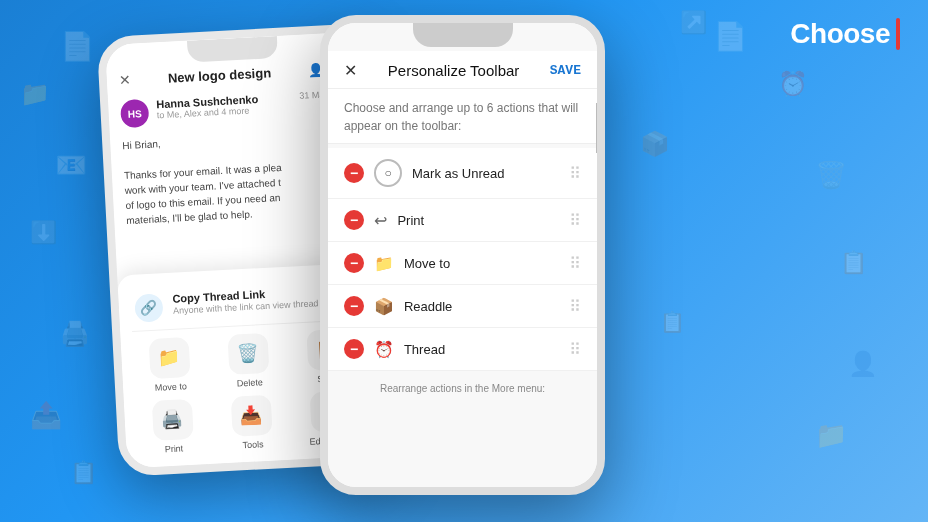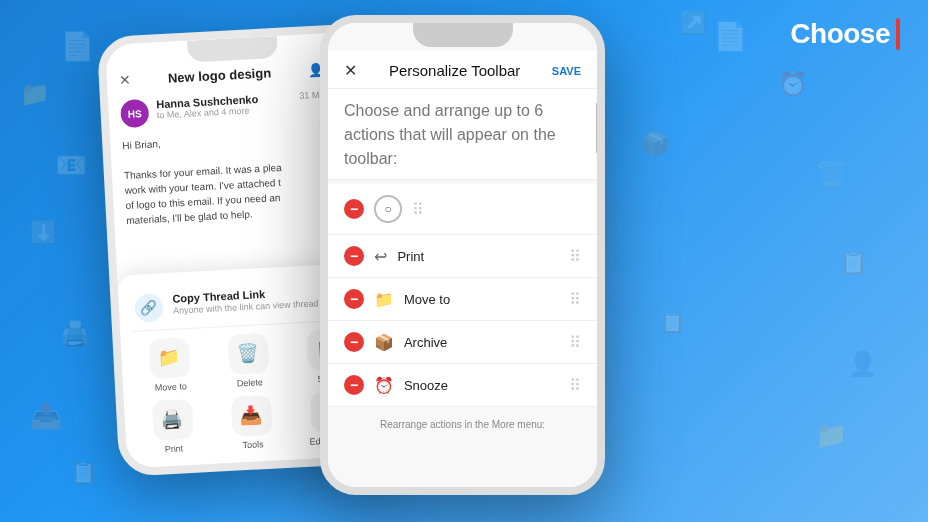--- a/index.html
+++ b/index.html
@@ -262,29 +262,30 @@
       font-size: 16px;
       color: #333;
       font-weight: 300;
     }
     .toolbar-title {
       font-size: 15px;
       font-weight: 400;
       color: #111;
     }
     .toolbar-save {
-      font-size: 11px;
+      font-size: 13px;
       font-weight: 700;
       color: #1976d2;
+      font-family: Liberation Mono, monospace;
     }
 
     
     .toolbar-desc {
       padding: 10px 16px 8px;
-      font-size: 16px;
+      font-size: 12px;
       color: #777;
       line-height: 1.5;
       background: white;
       border-bottom: 1px solid #eee;
     }
 
     
     .toolbar-items {
       background: white;
       margin-top: 4px;
@@ -482,48 +483,49 @@
       <span class="toolbar-save">SAVE</span>
     </div>
 
     <div class="toolbar-desc">Choose and arrange up to 6 actions that will appear on the toolbar:</div>
 
     <div class="toolbar-items">
 
       <div class="toolbar-item">
         <div class="remove-btn">−</div>
         <div class="item-icon-circle">○</div>
+        <span class="item-label">Mark as Unread</span>
         <span class="drag-handle">⠿</span>
       </div>
 
       <div class="toolbar-item">
         <div class="remove-btn">−</div>
         <span class="item-icon-reply">↩</span>
         <span class="item-label">Print</span>
         <span class="drag-handle">⠿</span>
       </div>
 
       <div class="toolbar-item">
         <div class="remove-btn">−</div>
         <span class="item-icon-folder">📁</span>
         <span class="item-label">Move to</span>
         <span class="drag-handle">⠿</span>
       </div>
 
       <div class="toolbar-item">
         <div class="remove-btn">−</div>
         <span class="item-icon-archive">📦</span>
-        <span class="item-label">Archive</span>
+        <span class="item-label">Readdle</span>
         <span class="drag-handle">⠿</span>
       </div>
 
       <div class="toolbar-item">
         <div class="remove-btn">−</div>
         <span class="item-icon-clock">⏰</span>
-        <span class="item-label">Snooze</span>
+        <span class="item-label">Thread</span>
         <span class="drag-handle">⠿</span>
       </div>
 
     </div>
 
     <div class="toolbar-bottom-text">Rearrange actions in the More menu:</div>
 
   </div>
 </div>
 

